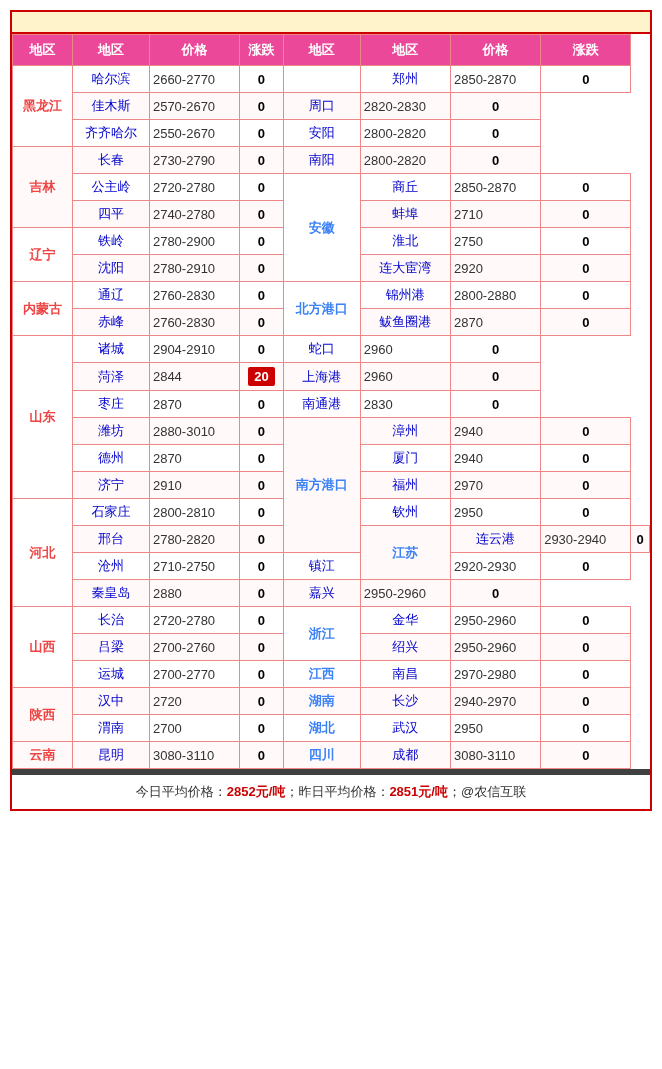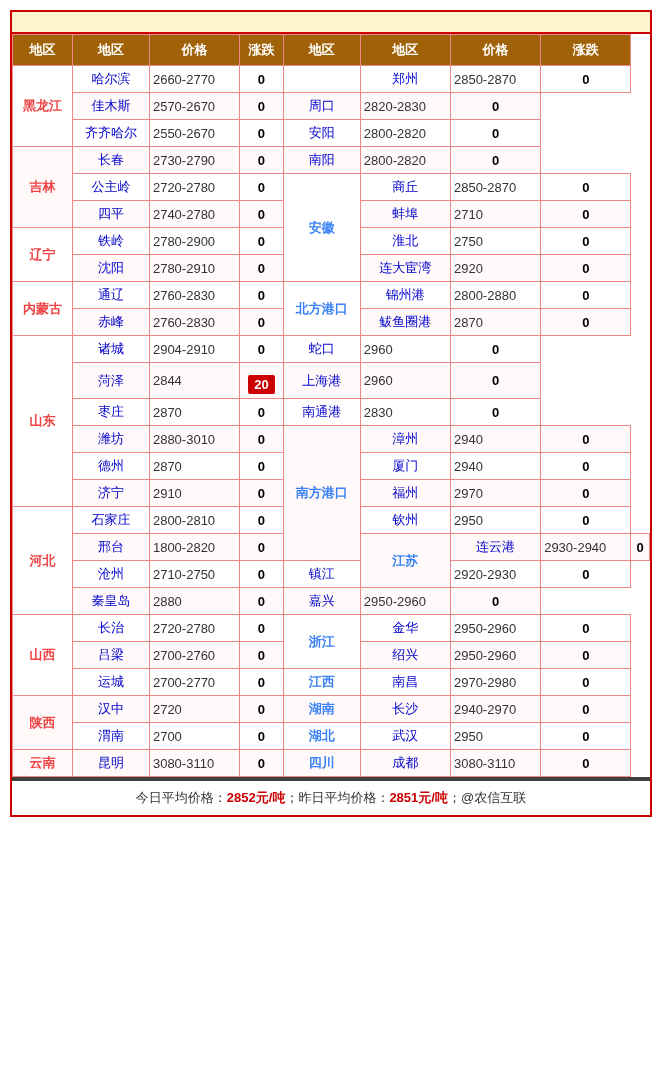--- a/index.html
+++ b/index.html
@@ -23,21 +23,21 @@
       color: #333;
       padding: 10px 6px;
       border-bottom: 2px solid #c00;
     }
     table {
       width: 100%;
       border-collapse: collapse;
       font-size: 13px;
     }
     th {
-      background: #a16207;
+      background: #ec4899;
       color: #fff;
       text-align: center;
       padding: 6px 3px;
       border: 1px solid #e88;
       font-weight: bold;
     }
     td {
       border: 1px solid #e88;
       text-align: center;
       padding: 4px 3px;
@@ -60,28 +60,27 @@
       font-weight: bold;
       color: #000;
     }
     .change-highlight {
       background: #c00;
       color: #fff;
       font-weight: bold;
       padding: 2px 6px;
       display: inline-block;
       border-radius: 2px;
-      margin-top: 8px;
     }
     .footer {
       background: #fff;
       text-align: center;
       font-size: 13px;
       padding: 8px 6px;
-      border-top: 4px solid #404040;
+      border-top: 6px solid #404040;
       color: #333;
     }
     .footer strong {
       color: #c00;
     }
     .section-label {
       color: #3b82f6;
       font-weight: bold;
       vertical-align: middle;
     }
@@ -252,21 +251,21 @@
           <td class="region-cell" rowspan="4">河北</td>
           <td class="city-cell">石家庄</td>
           <td class="price-cell">2800-2810</td>
           <td class="change-cell">0</td>
           <td class="city-cell">钦州</td>
           <td class="price-cell">2950</td>
           <td class="change-cell">0</td>
         </tr>
         <tr>
           <td class="city-cell">邢台</td>
-          <td class="price-cell">1800-2820</td>
+          <td class="price-cell">2780-2820</td>
           <td class="change-cell">0</td>
           <td class="section-label" rowspan="2">江苏</td>
           <td class="city-cell">连云港</td>
           <td class="price-cell">2930-2940</td>
           <td class="change-cell">0</td>
         </tr>
         <tr>
           <td class="city-cell">沧州</td>
           <td class="price-cell">2710-2750</td>
           <td class="change-cell">0</td>

